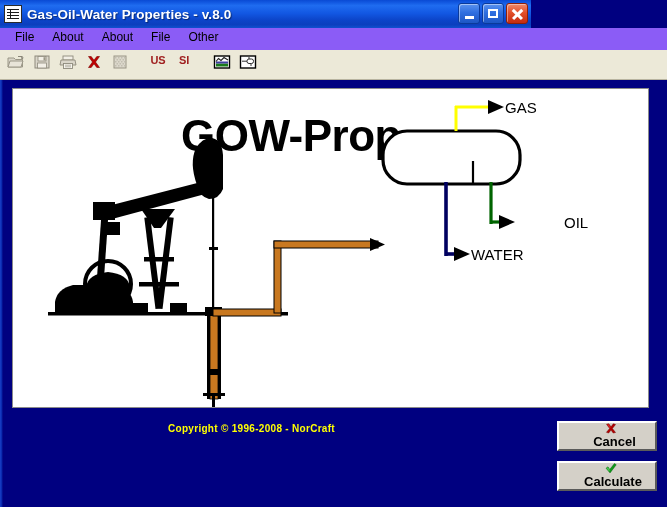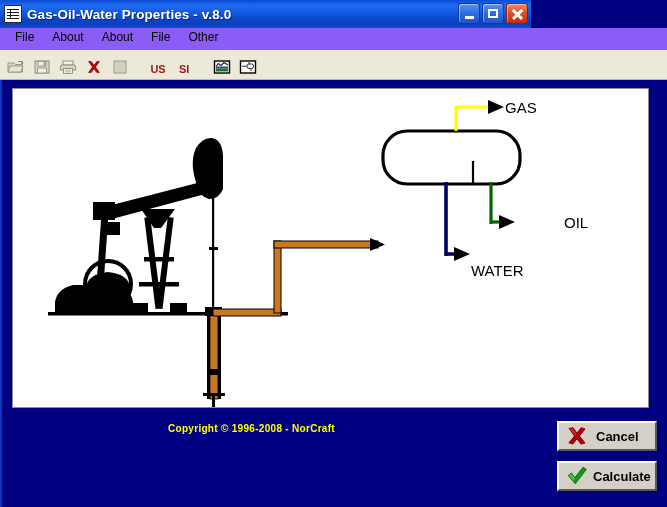--- a/index.html
+++ b/index.html
@@ -153,21 +153,21 @@
     box-sizing: border-box;
   }
   .tbtn {
     width: 24px;
     height: 23px;
     margin-right: 2px;
     border: 1px solid #ece9d8;
     background: #ece9d8;
     box-sizing: border-box;
     display: flex;
-    align-items: flex-end;
+    align-items: flex-start;
     justify-content: center;
     position: relative;
   }
   .tbtn.sep { margin-right: 14px; }
   .tb-label {
     font-size: 11px;
     font-weight: bold;
     color: #a02020;
     letter-spacing: -0.2px;
   }
@@ -237,20 +237,21 @@
     height: 30px;
     background: #d4d0c8;
     border-top: 2px solid #ffffff;
     border-left: 2px solid #ffffff;
     border-right: 2px solid #5a5a5a;
     border-bottom: 2px solid #5a5a5a;
     box-sizing: border-box;
     display: flex;
     align-items: center;
     padding-left: 7px;
+    flex-direction: column;
   }
   .btn-cancel { left: 557px; top: 341px; }
   .btn-calc   { left: 557px; top: 381px; }
   .btn-label {
     font-size: 13px;
     font-weight: bold;
     color: #000;
     margin-left: 8px;
   }
   .btn-calc .btn-label { margin-left: 5px; }
@@ -394,20 +395,21 @@
         <line x1="10" y1="5" x2="10" y2="3" stroke="#303030" stroke-width="1"></line>
         <line x1="12" y1="9.5" x2="12" y2="12" stroke="#303030" stroke-width="1"></line>
       </svg>
     </div>
   </div>
 
   <div class="client">
 
     <div class="panel">
 
+      <div class="app-title">GOW-Prop</div>
 
       <svg class="diagram" viewBox="0 0 637 320">
 
         <g fill="#000000">
 
           <rect x="35" y="223" width="240" height="3.5"></rect>
 
           <path d="M42 224 L42 213 Q44 200 60 196 L100 196 Q118 199 120 213 L120 224 Z"></path>
 
           <circle cx="95" cy="195" r="23" fill="none" stroke="#000000" stroke-width="4"></circle>
@@ -488,21 +490,21 @@
 
         <g>
           <line x1="433" y1="93" x2="433" y2="167" stroke="#000060" stroke-width="3.6"></line>
           <line x1="432" y1="165" x2="445" y2="165" stroke="#000060" stroke-width="3.6"></line>
           <path d="M441 158 L457 165 L441 172 Z" fill="#000000"></path>
         </g>
       </svg>
 
       <div class="lbl" style="left:492px; top:10px;">GAS</div>
       <div class="lbl" style="left:503px; top:125px;margin-left:48px;">OIL</div>
-      <div class="lbl" style="left:458px; top:173px;">WATER</div>
+      <div class="lbl" style="left:458px; top:157px;">WATER</div>
     </div>
 
     <div class="copyright">
       <span>Copyright © 1996-2008 - NorCraft</span>
     </div>
 
     <div class="btn btn-cancel">
       <svg width="22" height="22" viewBox="0 0 18 16">
         <path d="M2.5 1.8 L5.8 1.2 L9 5.6 L12.4 1.2 L15.6 2.2 L11 8 L15.6 13.8 L12.2 14.6 L9 10.2 L5.6 14.6 L2.4 13.6 L7 8 Z" fill="#b40000" stroke="#6e0000" stroke-width="0.7" stroke-linejoin="round"></path>
         <path d="M3.2 2.3 L5.6 1.9 L8.6 6.0 L7.3 7.6 Z" fill="#e03030" opacity="0.75"></path>

